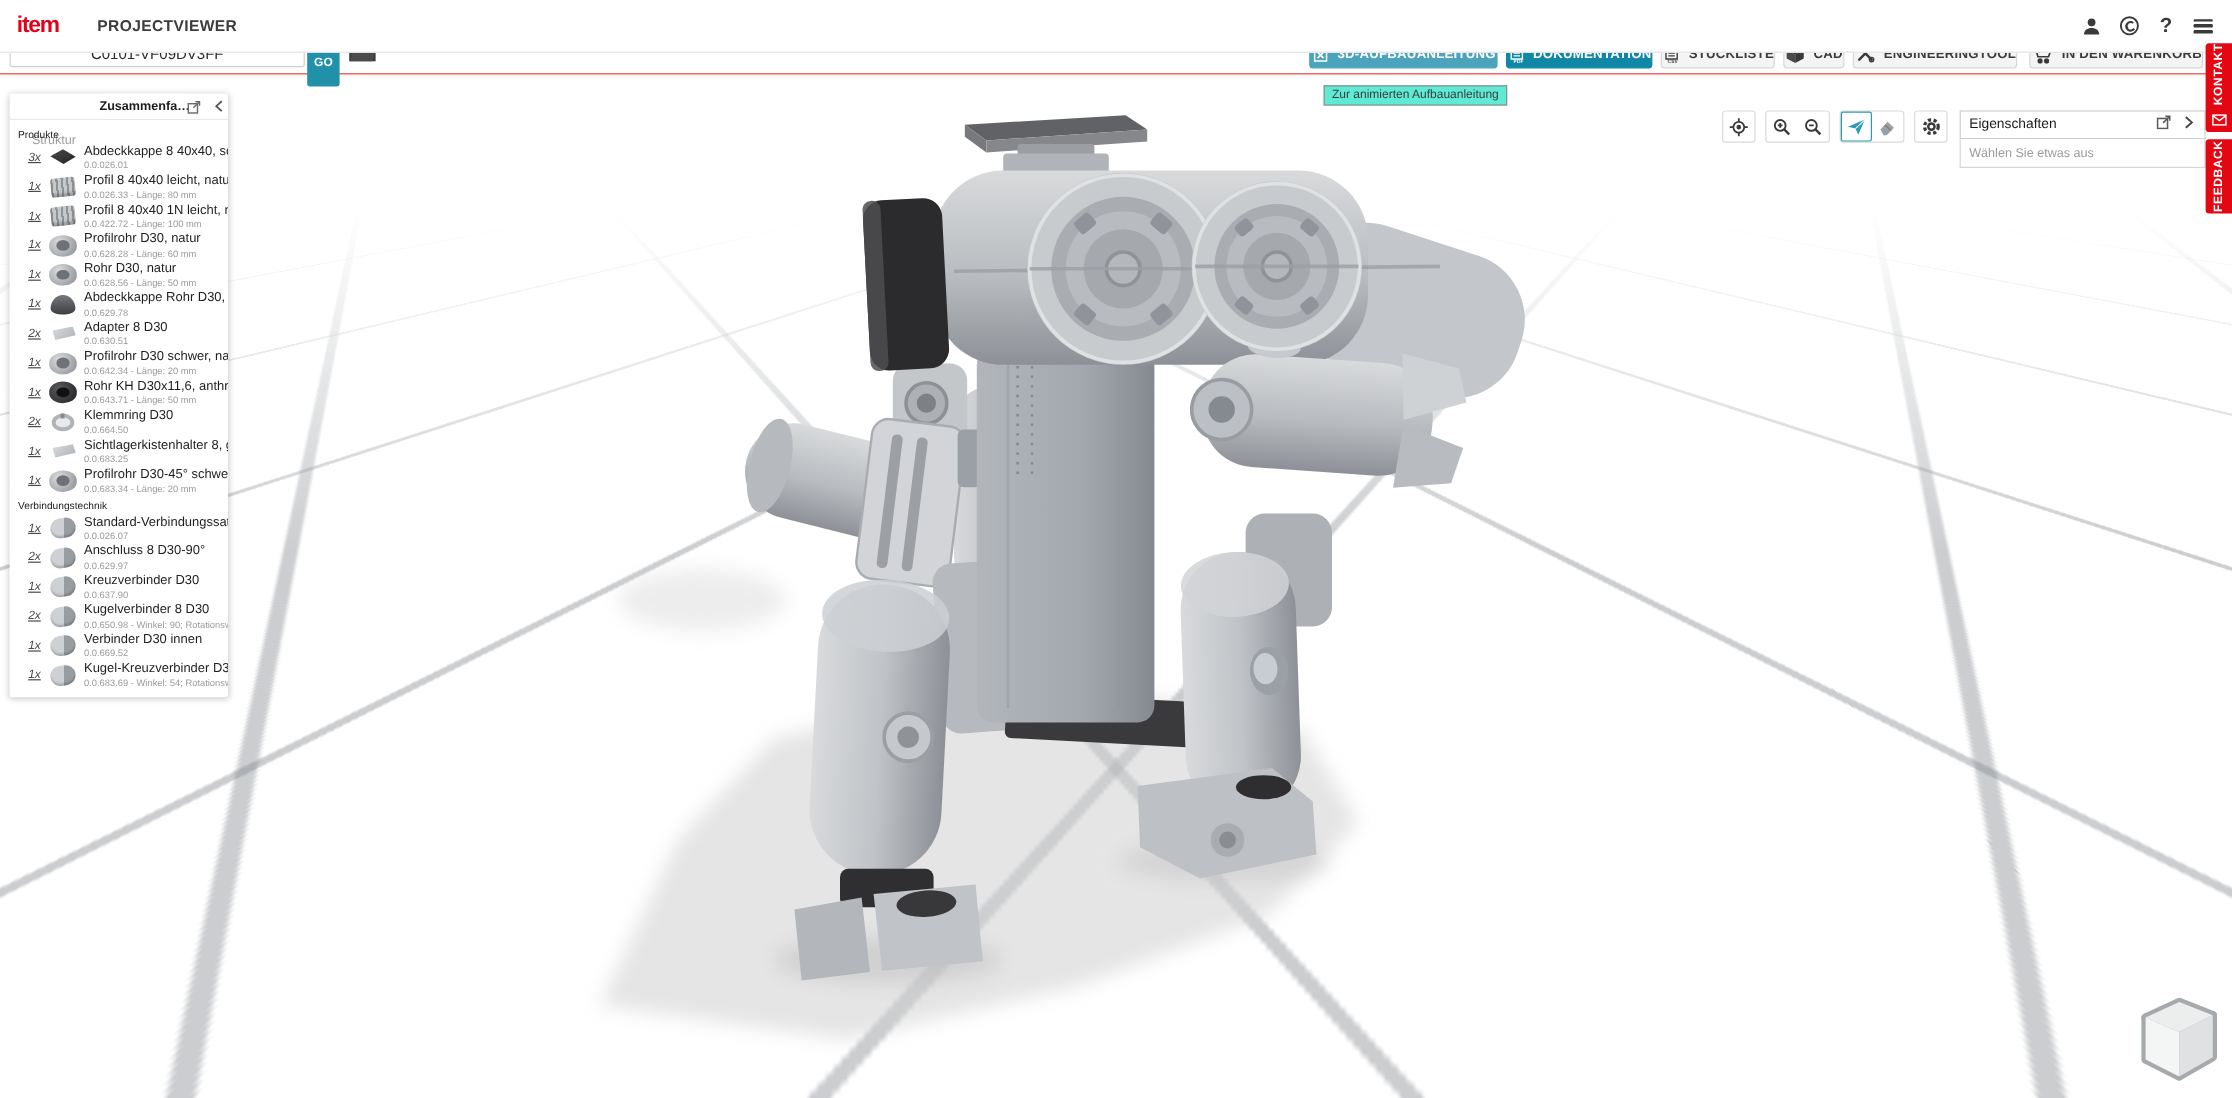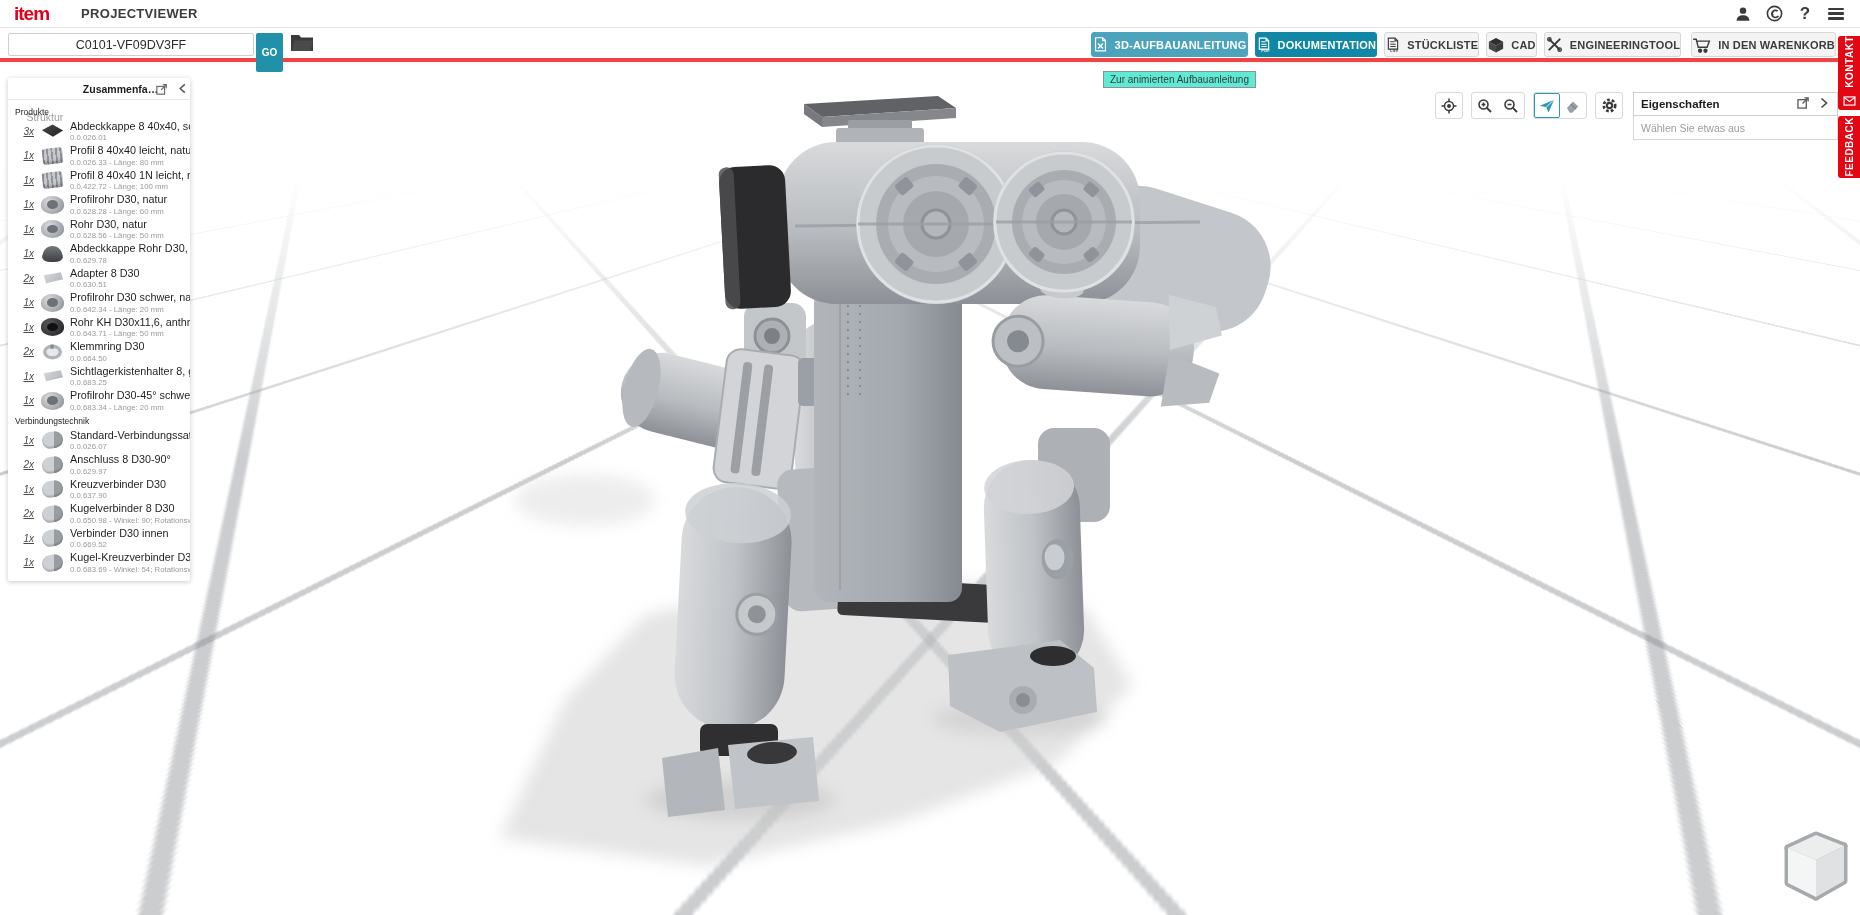--- a/index.html
+++ b/index.html
@@ -1,34 +1,34 @@
 <!DOCTYPE html>
 <html style="--brand-red: #e2001a; --tab-red: #e30613; --accent-teal: #0f87a5; --accent-teal-light: #4ba4bc; --go-teal: #2191a9;"><head>
 <meta charset="utf-8">
 <style>
   * { margin:0; padding:0; box-sizing:border-box; }
   html,body { width:1860px; height:915px; overflow:hidden; background:#fff;
     font-family:"Liberation Sans", sans-serif; color:#3c3c3b; }
 
   
-  .header { position:absolute; top:0; left:0; right:0; height:28px; background:#fff;
+  .header { position:absolute; top:0; left:0; right:0; height:44px; background:#fff;
     border-bottom:1px solid #e3e3e3; display:flex; align-items:center; z-index:30; }
   .logo { font-size:19px; font-weight:800; letter-spacing:-1px; color:var(--brand-red,#e2001a);
     margin-left:14px; line-height:28px; }
   .app-title { font-size:13px; font-weight:700; letter-spacing:.3px; margin-left:32px; color:#3c3c3b; }
   .header-icons { margin-left:auto; margin-right:14px; display:flex; align-items:center; gap:11px; }
   .hicon { width:20px; height:20px; display:flex; align-items:center; justify-content:center; cursor:pointer; }
   .hicon svg { display:block; }
   .help-glyph { font-size:17px; font-weight:800; color:#3a3a3a; }
   .menu-bars { width:16px; height:12px; display:flex; flex-direction:column; justify-content:space-between; }
   .menu-bars i { display:block; height:2.6px; background:#3a3a3a; border-radius:1px; }
 
   
   .toolbar { position:absolute; top:28px; left:0; right:0; height:34px; background:#fff;
-    border-bottom:4px solid #ef4444; box-shadow:0 1px 3px rgba(0,0,0,.08); z-index:29; }
+    border-bottom:1px solid #ef4444; box-shadow:0 1px 3px rgba(0,0,0,.08); z-index:29; }
   .search-input { position:absolute; left:8px; top:5px; width:246px; height:23px;
     border:1px solid #cfcfcf; border-radius:2px; text-align:center; font-size:12.5px; color:#2d2d2d;
     font-family:"Liberation Sans", sans-serif; outline:none; }
   .go-btn { position:absolute; left:256px; top:5px; width:27px; height:39px; border:none; border-radius:2px;
     background:var(--go-teal,#2191a9); color:#fff; font-size:10px; font-weight:700; cursor:pointer; }
   .folder-btn { position:absolute; left:288px; top:3px; width:27px; height:27px; border:none; background:transparent; cursor:pointer; }
 
   .actions { position:absolute; right:24px; top:4px; display:flex; gap:7px; }
   .btn { height:25px; display:flex; align-items:center; gap:6px; padding:0 0; border-radius:3px;
     font-size:11px; font-weight:700; letter-spacing:.2px; cursor:pointer;
@@ -95,21 +95,21 @@
   
   .vtools { position:absolute; top:92px; right:237px; display:flex; gap:8px; z-index:20; }
   .vgroup { display:flex; background:#fff; border:1px solid #dadada; border-radius:3px; }
   .vbtn { width:26px; height:25px; display:flex; align-items:center; justify-content:center; cursor:pointer; background:transparent; border:none; }
   .vbtn.active { outline:1.6px solid #2a9ab5; outline-offset:-1.6px; border-radius:2px; }
 
   
   .props { position:absolute; top:92px; right:22px; width:205px; z-index:20; }
   .props-header { height:24px; background:#fff; border:1px solid #cfcfcf; display:flex; align-items:center;
     padding:0 7px; cursor:pointer; }
-  .props-title { font-size:11.5px; font-weight:700; color:#1c1c1b; }
+  .props-title { font-size:11.5px; font-weight:400; color:#1c1c1b; }
   .props-icons { margin-left:auto; display:flex; align-items:center; gap:8px; color:#5a5a5a; }
   .props-body { height:24px; background:#fff; border:1px solid #d6d6d6; border-top:none; display:flex; align-items:center; padding:0 7px; }
   .props-empty { font-size:10.5px; color:#9c9c9c; }
 
   
   .side-tab { position:absolute; right:0; width:22px; background:var(--tab-red,#e30613); color:#fff;
     border-radius:3px 0 0 3px; display:flex; flex-direction:column; align-items:center; justify-content:center;
     gap:5px; cursor:pointer; z-index:31; }
   .side-tab .vtext { writing-mode:vertical-rl; transform:rotate(180deg); font-size:10px; font-weight:700; letter-spacing:.5px; }
   .tab-kontakt { top:36px; height:74px; }

